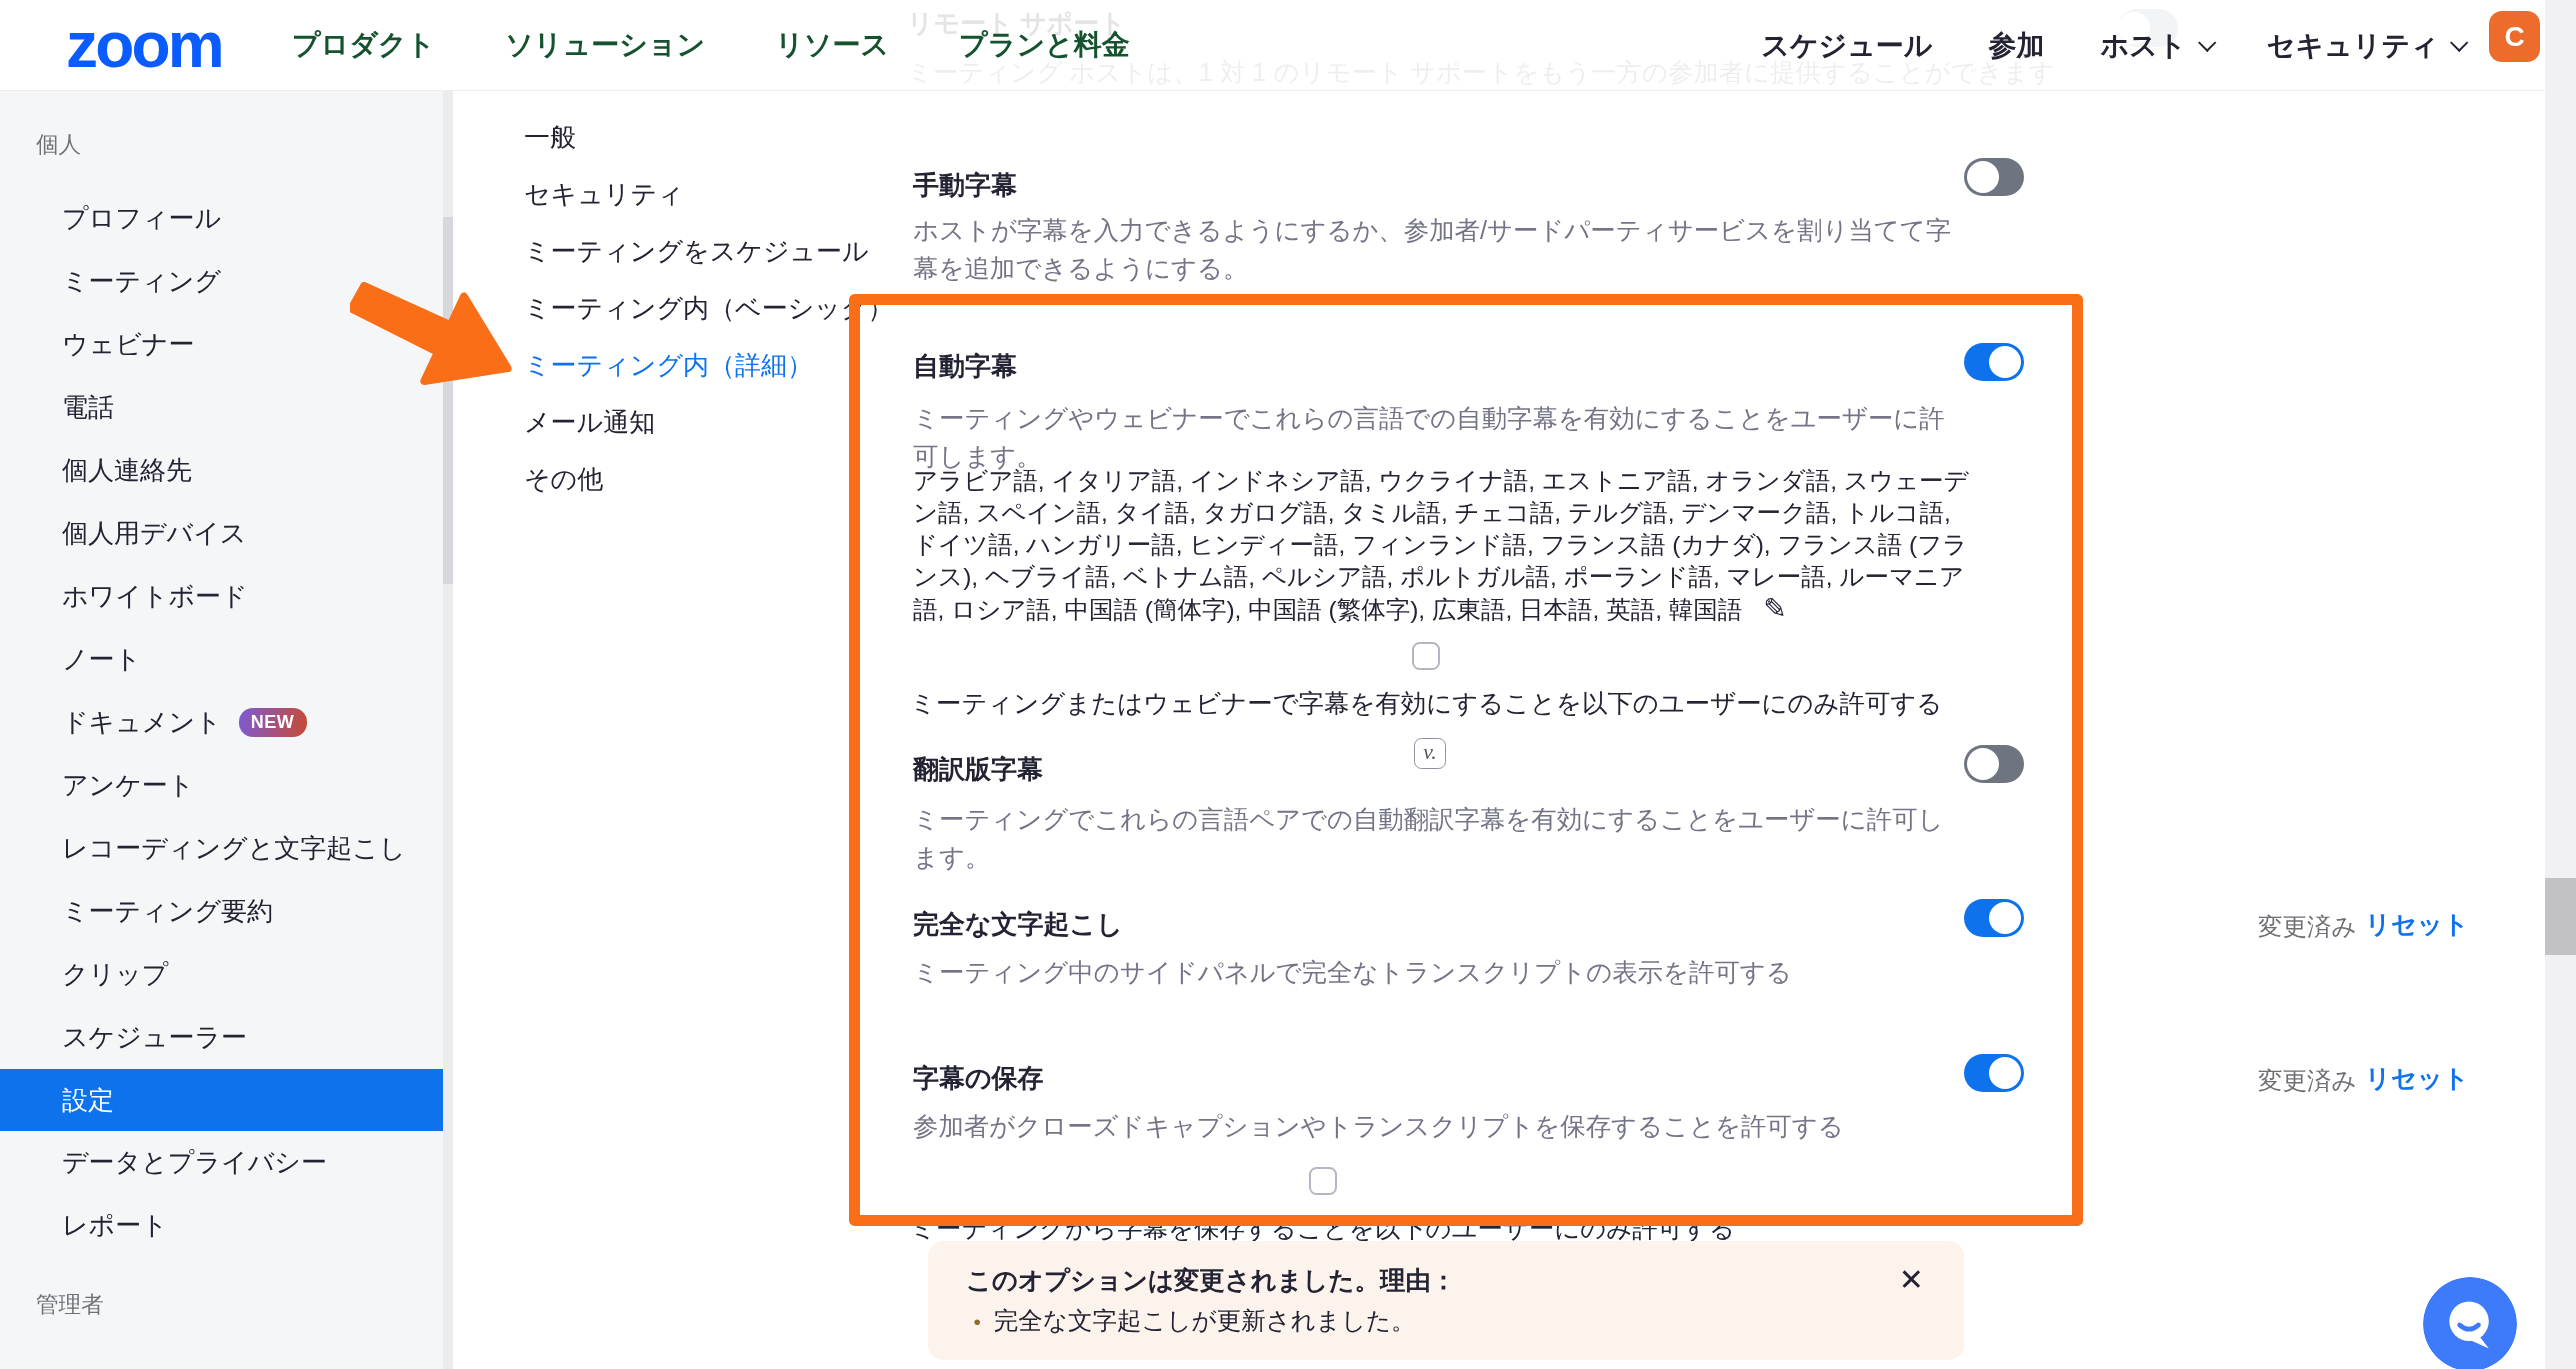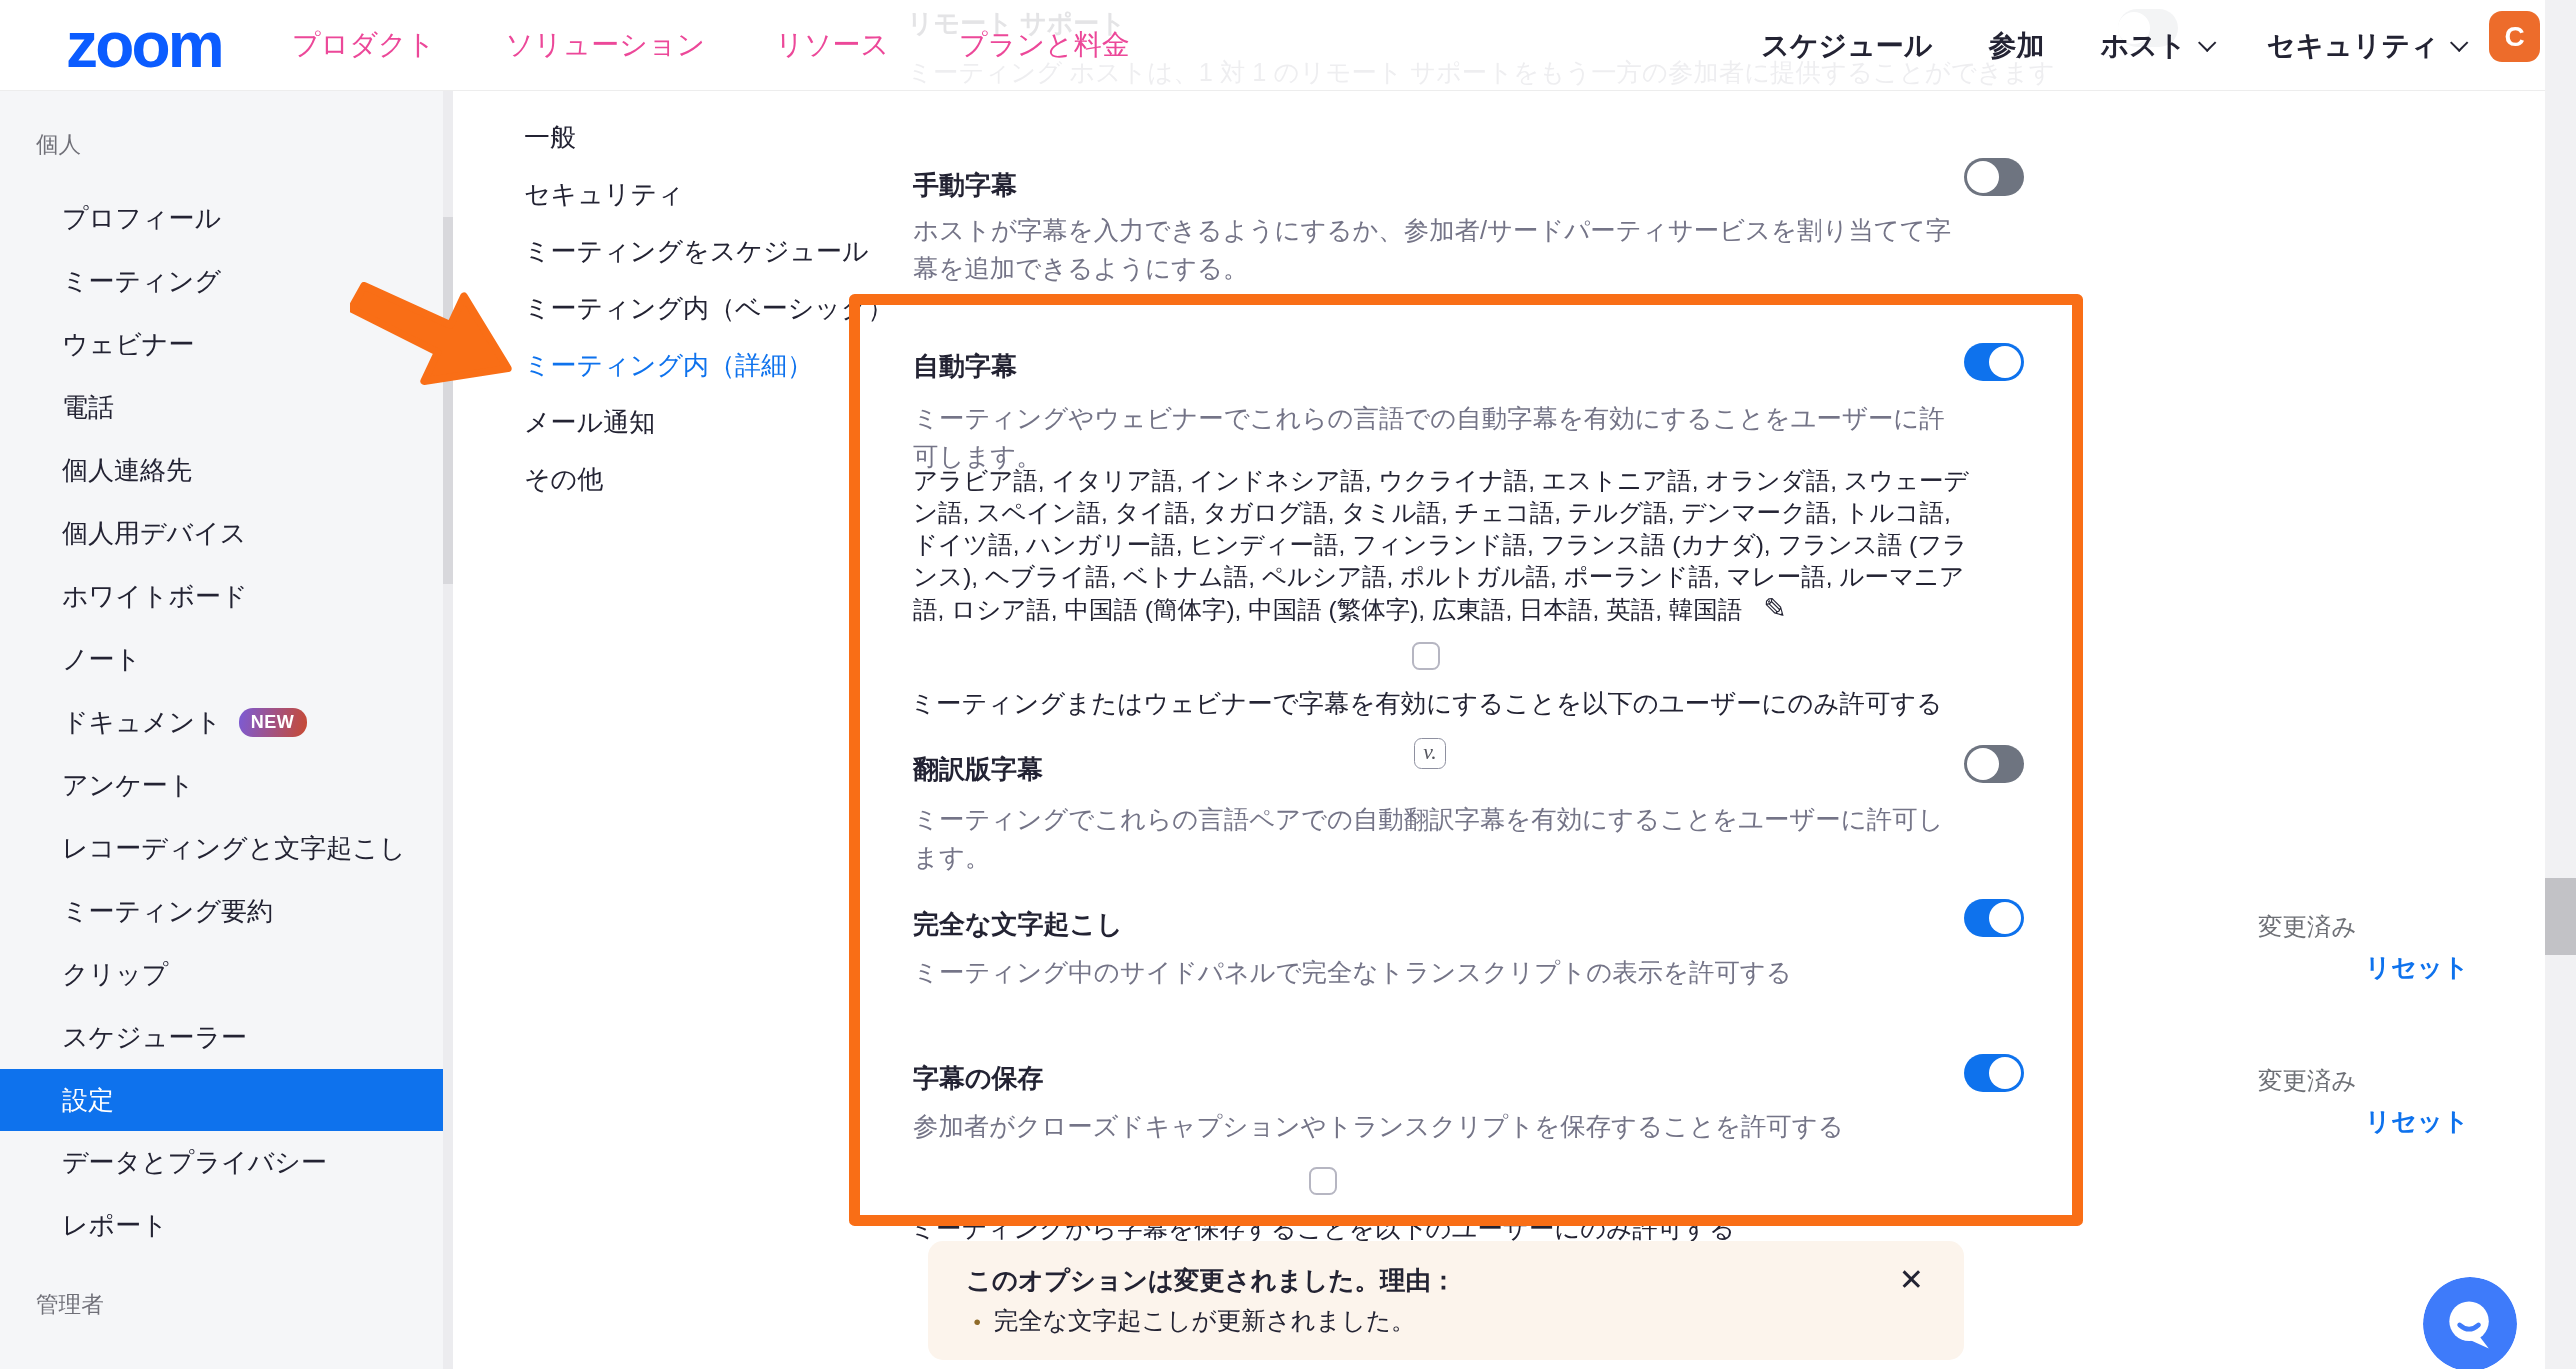--- a/index.html
+++ b/index.html
@@ -7,21 +7,21 @@
   body { font-family:"Liberation Sans","DejaVu Sans",sans-serif; color:#232333; background:#fff; }
   #canvas { position:relative; width:2576px; height:1370px; background:#fff; overflow:hidden; }
 
   
   .header { position:absolute; left:0; top:0; width:2576px; height:91px;
             background:rgba(255,255,255,0.88); z-index:30;
             border-bottom:0.9px solid rgba(0,0,0,0.07);
             display:flex; align-items:center; }
   .logo { font-size:64px; font-weight:800; color:#0B5CFF; letter-spacing:-2.8px; margin-left:66px; }
   .main-nav { display:flex; gap:70px; margin-left:70px; }
-  .main-nav .nav-item { font-size:28px; font-weight:400; color:#ec4899; cursor:pointer; }
+  .main-nav .nav-item { font-size:28px; font-weight:700; color:#14532d; cursor:pointer; }
   .right-nav { position:absolute; right:113px; top:0; height:91px; display:flex; align-items:center; gap:56px; }
   .right-nav .nav-item { font-size:28px; font-weight:700; color:#232333; cursor:pointer; display:flex; align-items:center; gap:11.3px; }
   .chev { width:13px; height:13px; border-right:2.8px solid #232333; border-bottom:2.8px solid #232333;
           transform:rotate(45deg) translateY(-3.8px); display:inline-block; }
   .avatar { position:absolute; right:36px; top:11.3px; width:51px; height:51px; border-radius:13px;
             background:#ED6C2B; color:#fff; font-weight:700; font-size:28px;
             display:flex; align-items:center; justify-content:center; cursor:pointer; }
 
   
   .ghost-title { position:absolute; left:907px; top:5.6px; font-size:26px; font-weight:700; color:#232333; z-index:1; }
@@ -60,21 +60,21 @@
   .toggle.on  { background:#0E72ED; } .toggle.on .knob  { right:2.8px; }
   .toggle.off { background:#6E7480; } .toggle.off .knob { left:2.8px; }
 
   .checkbox-row { position:absolute; display:flex; align-items:center; gap:17px; z-index:2;flex-direction:column; }
   .checkbox { width:28px; height:28px; border:2.8px solid #B6B6C2; border-radius:7.5px; background:#fff; cursor:pointer; flex:none; }
   .cb-label { font-size:25.4px; color:#232333; }
   .v-badge { display:inline-block; border:1.9px solid #8E90A0; border-radius:7.5px; padding:0.9px 8.5px 2.8px 8.5px;
              font-family:"Liberation Serif","DejaVu Serif",serif; font-style:italic; font-size:21.7px; color:#55565E; margin-left:7.5px; }
 
   .modified { position:absolute; font-size:24.5px; color:#6E7076; z-index:2; }
-  .reset-link { position:absolute; font-size:25.4px; font-weight:700; color:#0E72ED; cursor:pointer; z-index:2;margin-top:43px; }
+  .reset-link { position:absolute; font-size:25.4px; font-weight:700; color:#0E72ED; cursor:pointer; z-index:2; }
 
   
   .notif { position:absolute; left:928px; top:1241px; width:1036px; height:119px; background:#FCF4EC;
            border-radius:15px; padding:22.6px 38px; z-index:2; }
   .notif-title { font-size:25.4px; font-weight:700; color:#232333; }
   .notif-item { font-size:24.5px; color:#232333; margin-top:6px; padding-left:7.5px; }
   .notif-item .bullet { color:#8F6B29; font-size:21px; margin-right:13px; }
   .notif-close { position:absolute; right:40px; top:21px; font-size:30px; font-weight:300; color:#232333; cursor:pointer; }
 
   

